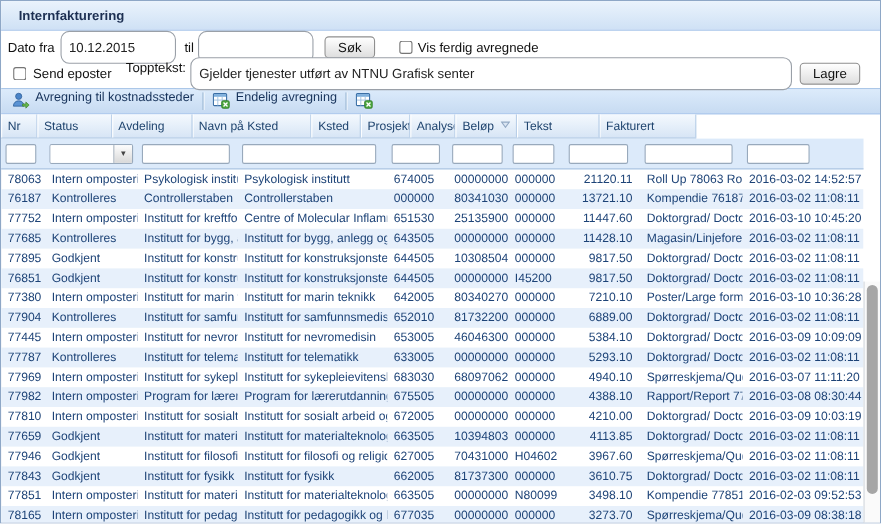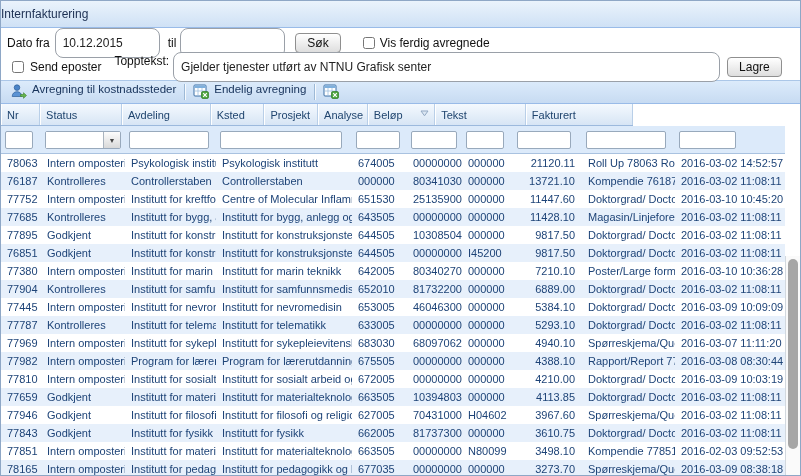--- a/index.html
+++ b/index.html
@@ -2,21 +2,21 @@
 <html><head>
 <meta charset="utf-8">
 <style>
   * { margin:0; padding:0; box-sizing:border-box; }
   html,body { width:801px; height:476px; }
   body { font-family:"Liberation Sans", sans-serif; background:#fff; overflow:hidden; }
   .window { width:801px; height:476px; border:1px solid #8ea7c6; background:#fff; position:relative; overflow:hidden; }
 
   
   .titlebar { height:27px; background:linear-gradient(#eaf3fc,#cfe1f5); border-bottom:1px solid #99bbe8;
-              color:#1c2f52; font-weight:normal; font-size:12px; line-height:26px; padding-left:0; }
+              color:#1c2f52; font-weight:bold; font-size:12px; line-height:26px; padding-left:16px; }
 
   
   .formarea { background:#fff; padding:3px 6px 1px 6px; }
   .frow { display:flex; align-items:center; height:24px; font-size:12px; color:#111; }
   .lbl { white-space:nowrap; }
   .ti { border:1px solid #9aa0a8; border-radius:8px; height:19px; font-size:12px; padding:14px 7px;
         font-family:inherit; color:#222; background:#fff; outline:none; }
   .btn { border:1px solid #8f8f8f; border-radius:4px; background:linear-gradient(#ffffff,#dedede);
          font-size:12px; font-family:inherit; height:20px; padding:0 11px; color:#111; }
   .cb { width:12px; height:12px; margin:0; }
@@ -127,20 +127,21 @@
         </svg>
       </span>
     </div>
   </div>
 
   <div class="grid">
     <div class="grid-header">
         <div class="h-cell c-nr"><span>Nr</span></div>
         <div class="h-cell c-status"><span>Status</span></div>
         <div class="h-cell c-avdeling"><span>Avdeling</span></div>
+        <div class="h-cell c-navn"><span>Navn på Ksted</span></div>
         <div class="h-cell c-ksted"><span>Ksted</span></div>
         <div class="h-cell c-prosjekt"><span>Prosjekt</span></div>
         <div class="h-cell c-analyse"><span>Analyse</span></div>
         <div class="h-cell c-belop"><span>Beløp</span><svg class="sort-ico" width="9" height="7" viewBox="0 0 9 7">
             <polygon points="1,1 8,1 4.5,5.8" fill="#dbe6f3" stroke="#93a9c4" stroke-width="1"></polygon>
           </svg></div>
         <div class="h-cell c-tekst"><span>Tekst</span></div>
         <div class="h-cell c-fakturert"><span>Fakturert</span></div>
       </div>
     <div class="filter-row">

